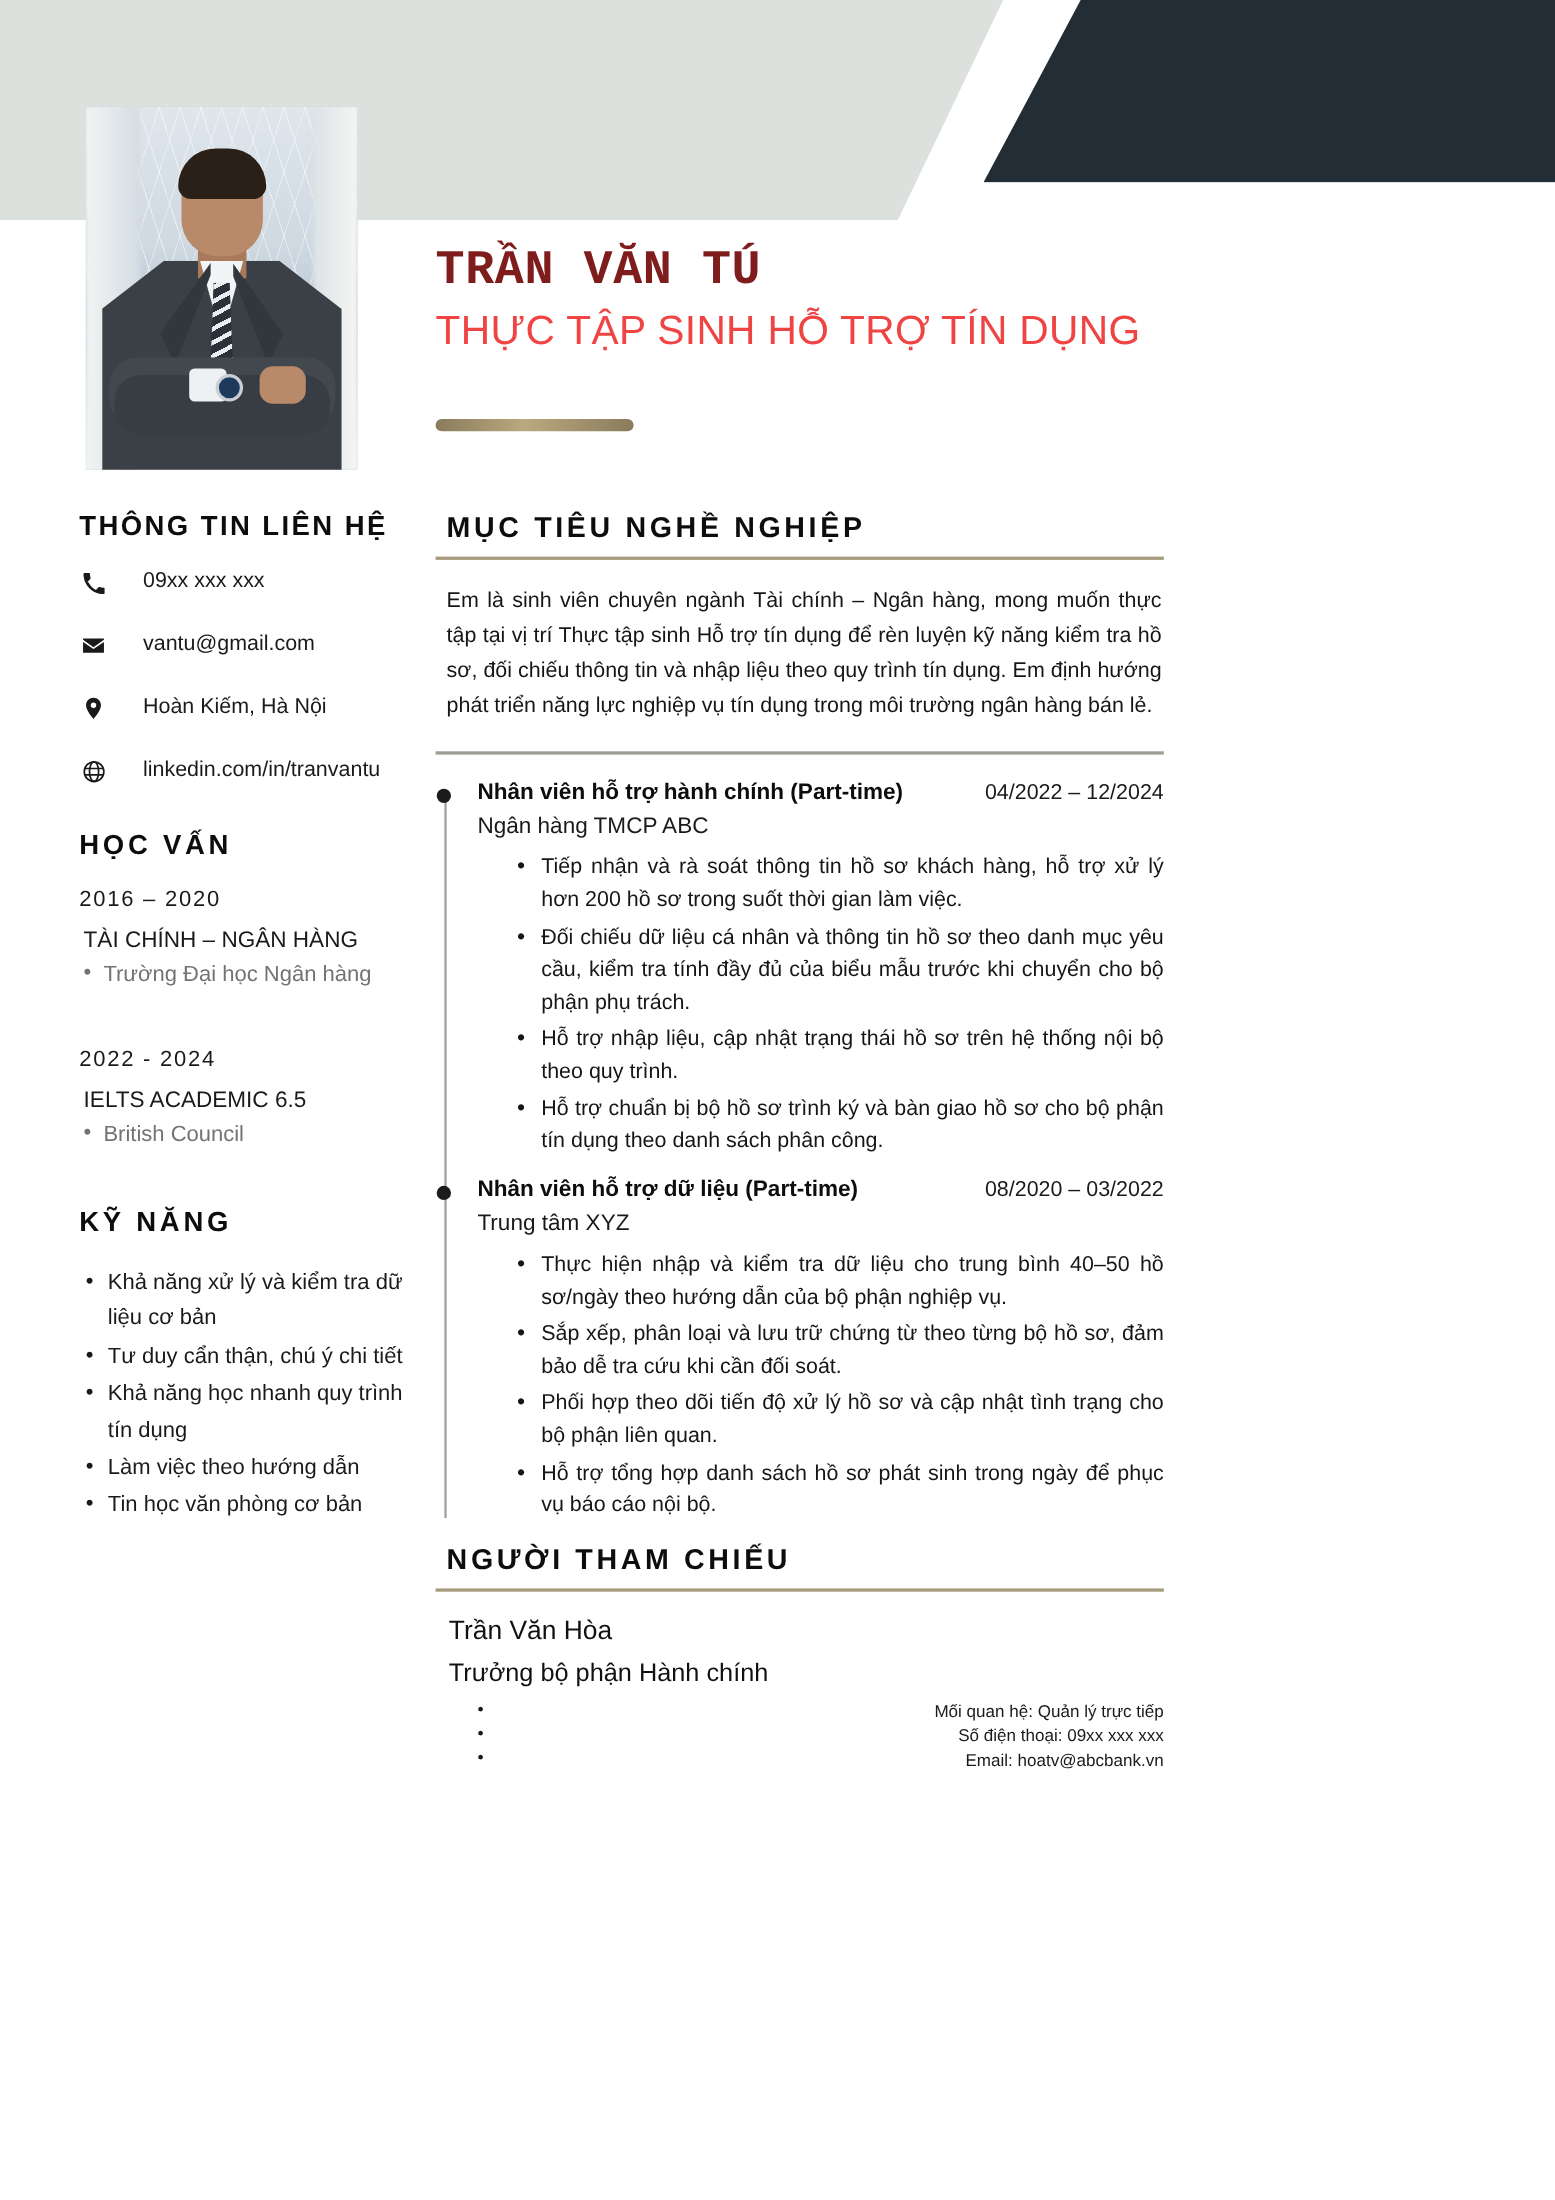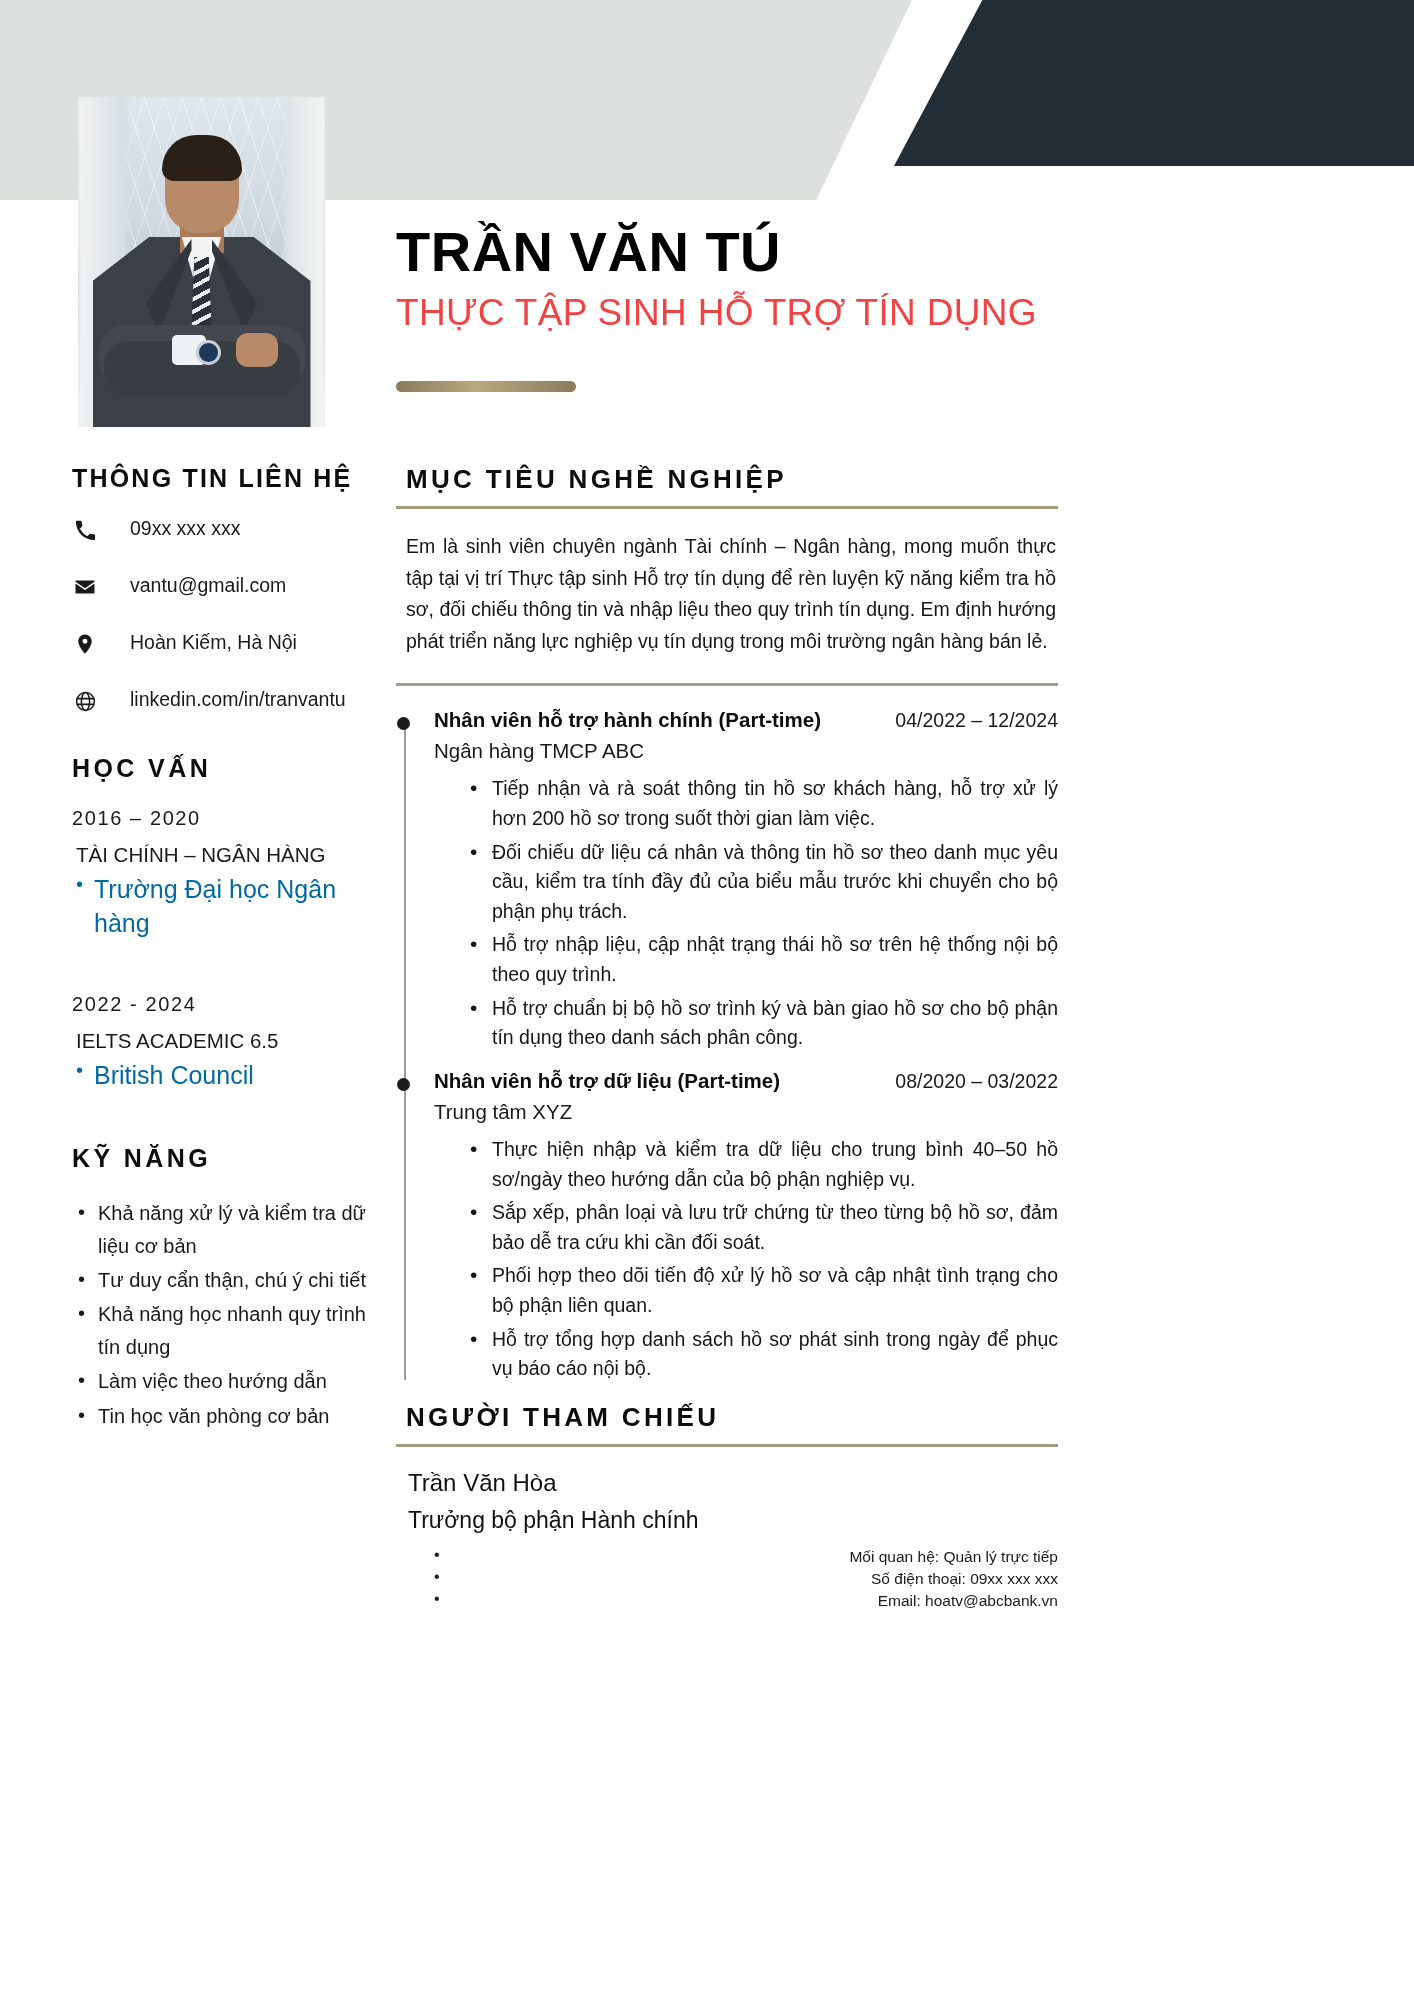--- a/index.html
+++ b/index.html
@@ -91,22 +91,22 @@
   .p-cuff { position:absolute; left:50%; top:238px; margin-left:-30px;
     width:34px; height:30px; background:#eef1f4; border-radius:5px; }
   .p-hand { position:absolute; left:50%; top:236px; margin-left:34px;
     width:42px; height:34px; background:#b98a6a; border-radius:12px; }
   .p-watch { position:absolute; left:50%; top:243px; margin-left:-6px;
     width:25px; height:25px; border-radius:50%; background:#1d3a5c; border:3px solid #c9ced3; }
 
   
   .head-text { position:absolute; left:396px; top:224px; width:620px; }
   .name {
-    font-size: 56px; font-weight: 700; letter-spacing: 0.5px;
-    line-height: 1.0; color:#000000; white-space:nowrap;
+    font-size: 44px; font-weight: 700; letter-spacing: 0.5px;
+    line-height: 1.0; color:#7f1d1d; white-space:nowrap;font-family:Liberation Mono, monospace;
   }
   .job-title {
     margin-top: 12px;
     font-size: 37px; font-weight: 400; letter-spacing: .3px; color:#ef4444;
     white-space:nowrap;
   }
   .gold-bar {
     position:absolute; left:396px; top:381px;
     width:180px; height:11px; border-radius:6px;
     background: linear-gradient(90deg,#8a7b5c,#b9a97f 45%,#8a7b5c);
@@ -124,21 +124,21 @@
   .side-title.sp { letter-spacing: 3.4px; }
 
   .contact-row { display:flex; align-items:flex-start; gap:32px; margin-bottom:31px; }
   .c-ico { width:26px; min-width:26px; height:26px; display:flex; align-items:center; justify-content:center; }
   .c-ico svg { display:block; }
   .c-txt { font-size:19.5px; color:#1a1a1a; line-height:1.2; }
 
   .edu-block { margin-bottom: 30px; }
   .edu-years { font-size:20px; letter-spacing:1.6px; color:#1a1a1a; margin-bottom:13px; }
   .edu-major { font-size:20.5px; color:#1a1a1a; margin-bottom:6px; padding-left:4px; }
-  .edu-li { font-size:25px; color:#0369a1; padding-left:22px; position:relative; line-height:1.35; }
+  .edu-li { font-size:20px; color:#737373; padding-left:22px; position:relative; line-height:1.35; }
   .edu-li:before { content:'•'; position:absolute; left:4px; top:-2px; font-size:20px; }
 
   .skill-li {
     font-size:20px; color:#1a1a1a; line-height:1.62;
     padding-left:26px; position:relative; margin-bottom:2px;
   }
   .skill-li:before { content:'•'; position:absolute; left:6px; top:-1px; font-size:20px; }
 
   
   .sec-head {

